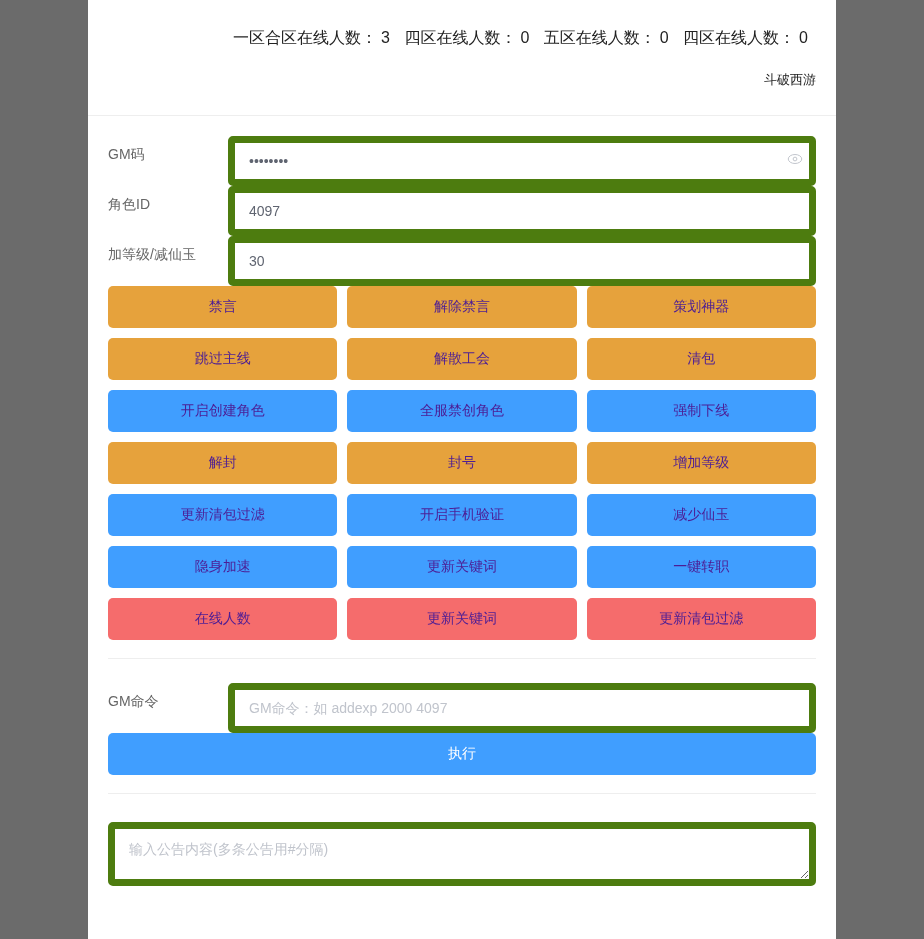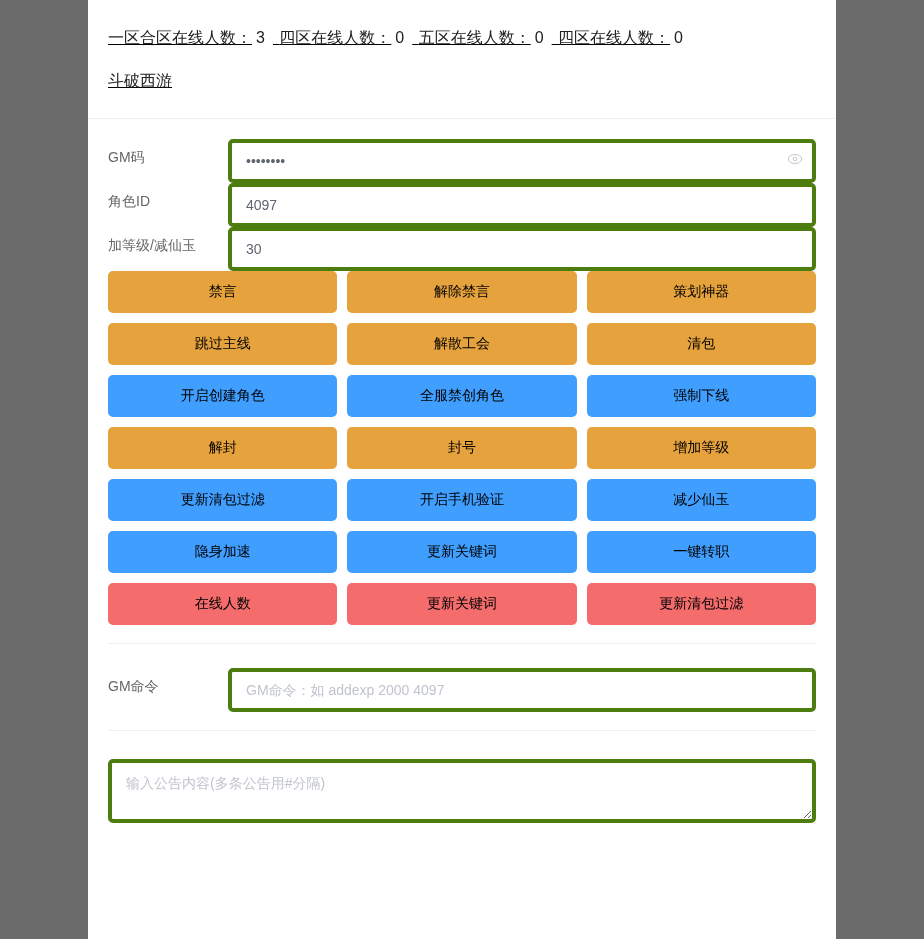--- a/index.html
+++ b/index.html
@@ -13,53 +13,52 @@
   }
   .page {
     background: #fff;
     width: 748px;
     margin: 0 auto;
     padding: 0;
     min-height: 100%;
   }
   .header {
     padding: 28px 20px 26px;
-    text-align: left;
-    text-decoration: underline;
+    text-align: right;
   }
   .stats-row {
     font-size: 16px;
     color: #222;
     margin-bottom: 22px;
     word-spacing: 2px;
   }
   .stats-row .num { display: inline-block; margin: 0 8px 0 4px; }
   .title {
-    font-size: 16px;
+    font-size: 13px;
     color: #222;
   }
 
   .panel {
     padding: 20px 20px 0;
     border-top: 1px solid #eee;
   }
 
   .row { display: flex; align-items: stretch; }
   .lbl {
     width: 120px;
     flex-shrink: 0;
     color: #666;
     font-size: 14px;
     padding-top: 10px;
   }
   .ctl { flex: 1; position: relative; }
 
   input[type=text], input[type=password], select, textarea {
     width: 100%;
-    border: 4px solid #4d7c0f;
+    border: 7px solid #4d7c0f;
     border-radius: 5px;
     padding: 10px 14px;
     font-size: 14px;
     color: #5f6470;
     font-family: inherit;
     background: #fff;
     outline: none;
   }
   input::placeholder, textarea::placeholder { color: #c0c4cc; }
 
@@ -85,21 +84,21 @@
   .eye {
     position: absolute; right: 12px; top: 50%; transform: translateY(-50%);
     color: #c0c4cc; cursor: pointer;
   }
   .eye svg { width: 18px; height: 18px; fill: none; stroke: #c0c4cc; stroke-width: 1.3; }
 
   .btn-grid { display: flex; flex-wrap: wrap; gap: 10px; margin-bottom: 10px; }
   .btn3 .btn { flex: 1 1 calc(33.333% - 7px); }
   .btn {
     padding: 12px 10px;
-    color: #000000;
+    color: #4c1d95;
     font-size: 14px;
     text-align: center;
     border-radius: 5px;
     border: none;
     cursor: pointer;
   }
   .orange { background: #e6a23c; }
   .blue   { background: #409eff; }
   .red    { background: #f56c6c; font-family: Liberation Serif, serif; }
 
@@ -211,20 +210,21 @@
 
     <div class="divider"></div>
 
     <div class="row">
       <div class="lbl">GM命令</div>
       <div class="ctl">
         <input type="text" placeholder="GM命令：如 addexp 2000 4097" style="">
       </div>
     </div>
 
+    <button class="full-btn">执行</button>
 
     <div class="divider"></div>
 
     <div class="row-ta">
       <textarea placeholder="输入公告内容(多条公告用#分隔)" style=""></textarea>
     </div>
 
   </div>
 
 </div>

